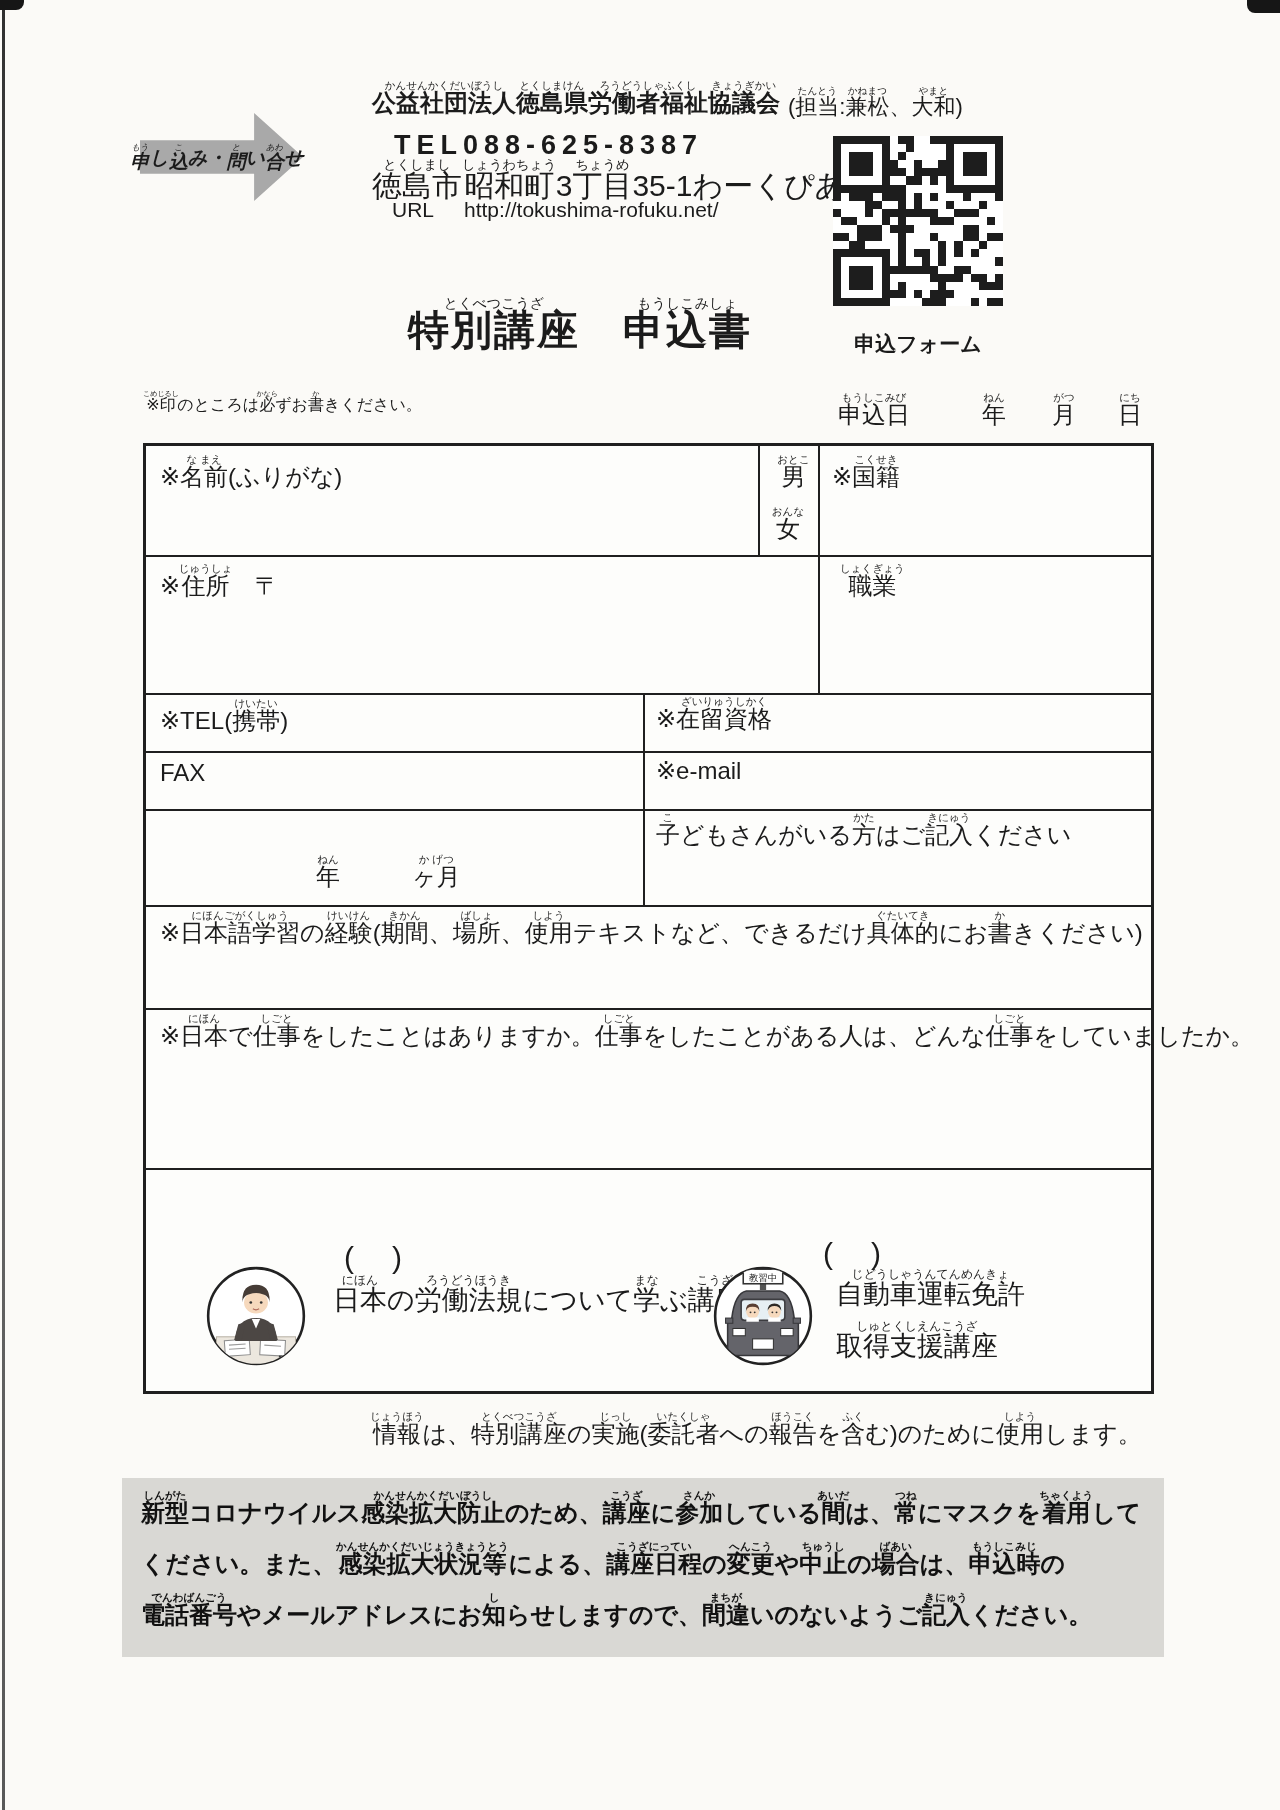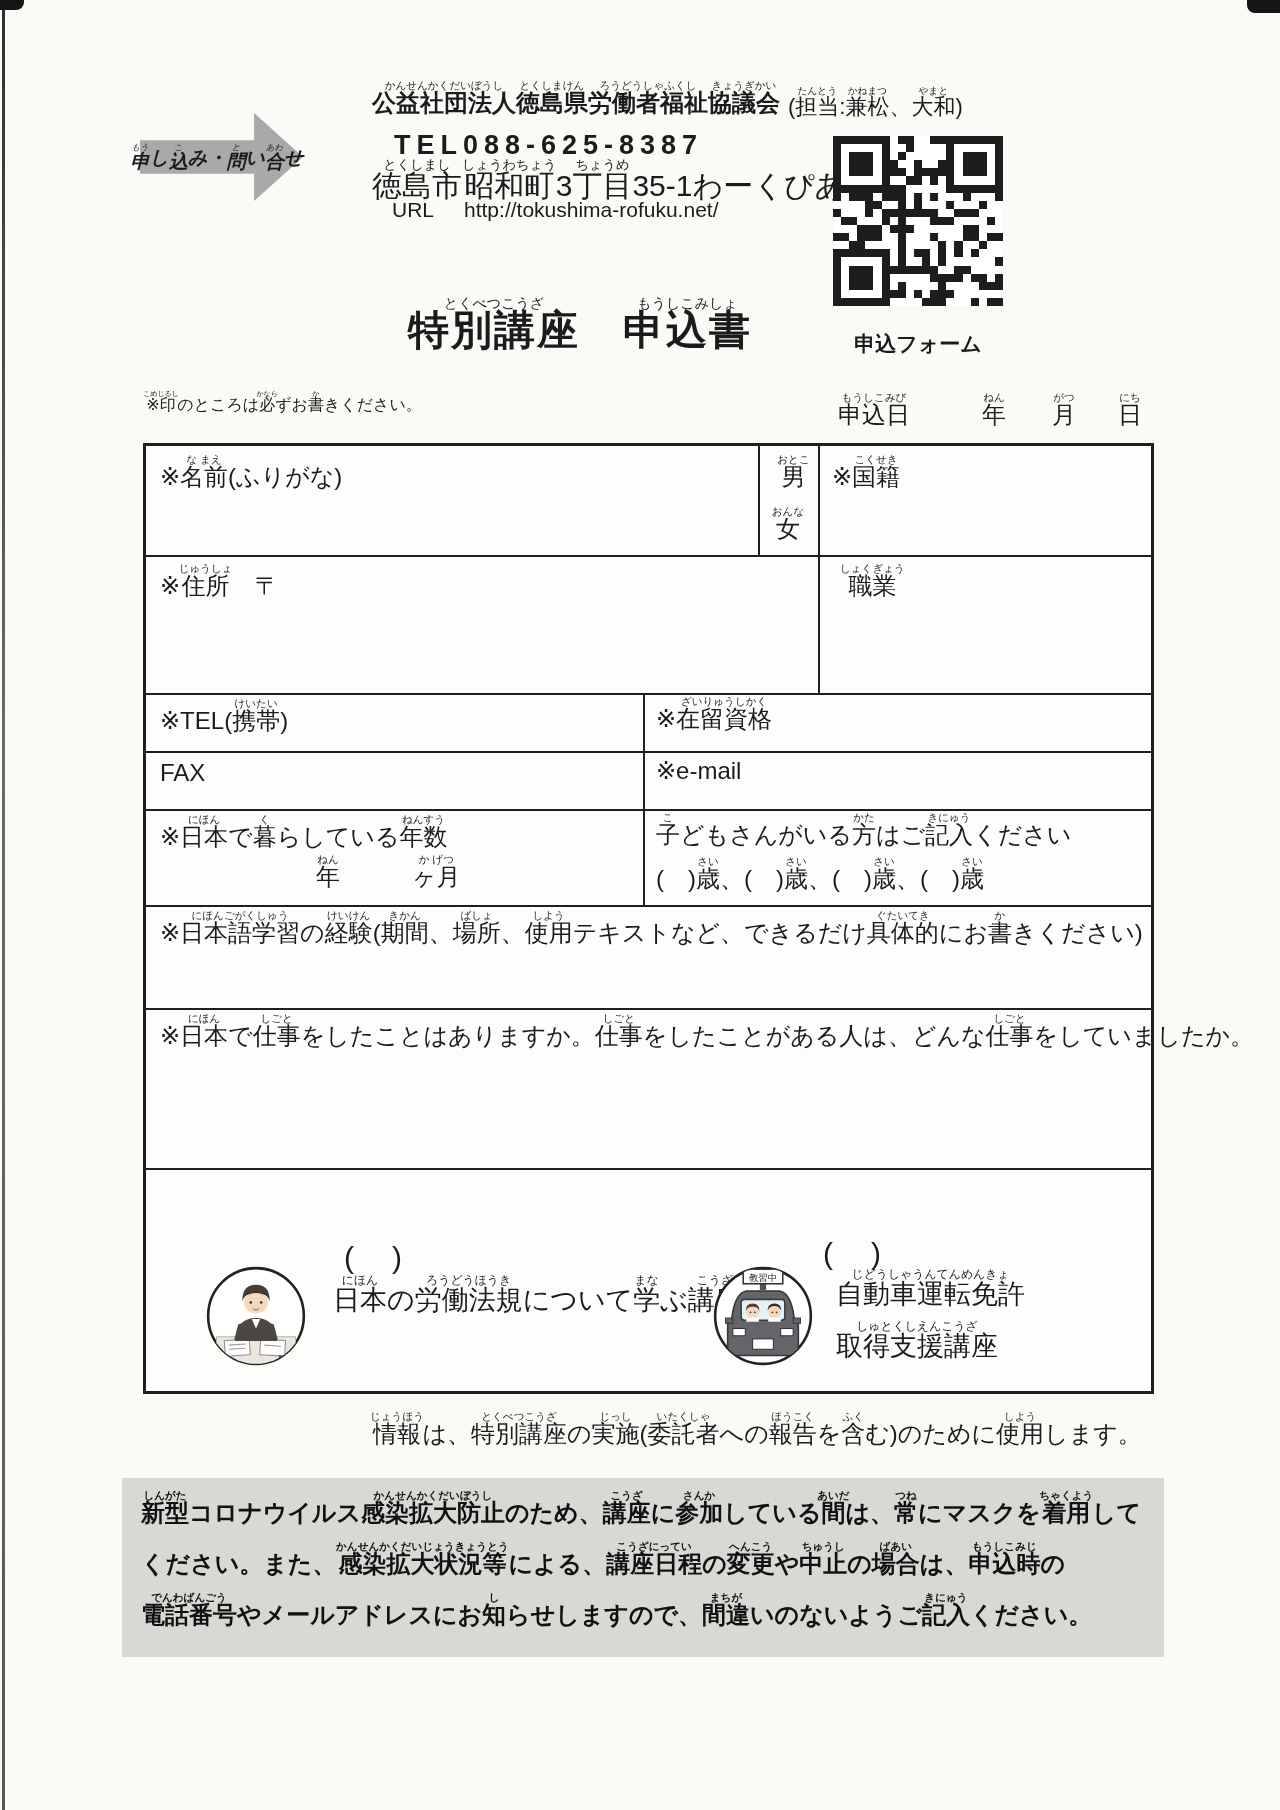--- a/index.html
+++ b/index.html
@@ -549,24 +549,22 @@
 
   <div class="cell-label rline" style="left:14px;top:117px;">※<ruby>住所<rt>じゅうしょ</rt></ruby>　〒</div>
   <div class="cell-label rline" style="left:694px;top:117px;"><ruby>職業<rt>しょくぎょう</rt></ruby></div>
 
   <div class="cell-label rline" style="left:14px;top:252px;">※TEL(<ruby>携帯<rt>けいたい</rt></ruby>)</div>
   <div class="cell-label rline" style="left:510px;top:250px;">※<ruby>在留資格<rt>ざいりゅうしかく</rt></ruby></div>
 
   <div class="cell-label rline" style="left:14px;top:313px;">FAX</div>
   <div class="cell-label rline" style="left:510px;top:311px;">※e-mail</div>
 
-  <div class="cell-label rline" style="left:14px;top:368px;">※<ruby>日本<rt>にほん</rt></ruby>で<ruby>暮<rt>く</rt></ruby>らしている<ruby>年数<rt>ねんすう</rt></ruby></div>
   <div class="cell-label rline" style="left:170px;top:408px;"><ruby>年<rt>ねん</rt></ruby>　　　<ruby>ヶ月<rt>か げつ</rt></ruby></div>
   <div class="cell-label rline" style="left:510px;top:366px;"><ruby>子<rt>こ</rt></ruby>どもさんがいる<ruby>方<rt>かた</rt></ruby>はご<ruby>記入<rt>きにゅう</rt></ruby>ください</div>
-  <div class="cell-label rline" style="left:510px;top:410px;">(　)<ruby>歳<rt>さい</rt></ruby>、(　)<ruby>歳<rt>さい</rt></ruby>、(　)<ruby>歳<rt>さい</rt></ruby>、(　)<ruby>歳<rt>さい</rt></ruby></div>
 
   <div class="cell-label rline" style="left:14px;top:464px;">※<ruby>日本語学習<rt>にほんごがくしゅう</rt></ruby>の<ruby>経験<rt>けいけん</rt></ruby>(<ruby>期間<rt>きかん</rt></ruby>、<ruby>場所<rt>ばしょ</rt></ruby>、<ruby>使用<rt>しよう</rt></ruby>テキストなど、できるだけ<ruby>具体的<rt>ぐたいてき</rt></ruby>にお<ruby>書<rt>か</rt></ruby>きください)</div>
 
   <div class="cell-label rline" style="left:14px;top:567px;">※<ruby>日本<rt>にほん</rt></ruby>で<ruby>仕事<rt>しごと</rt></ruby>をしたことはありますか。<ruby>仕事<rt>しごと</rt></ruby>をしたことがある人は、どんな<ruby>仕事<rt>しごと</rt></ruby>をしていましたか。</div>
 
 
   <svg class="course-circle" style="left:58px;top:818px;" viewBox="0 0 100 100">
     <defs>
         <clipPath id="c1clip">
           <circle cx="50" cy="50" r="46"></circle>

